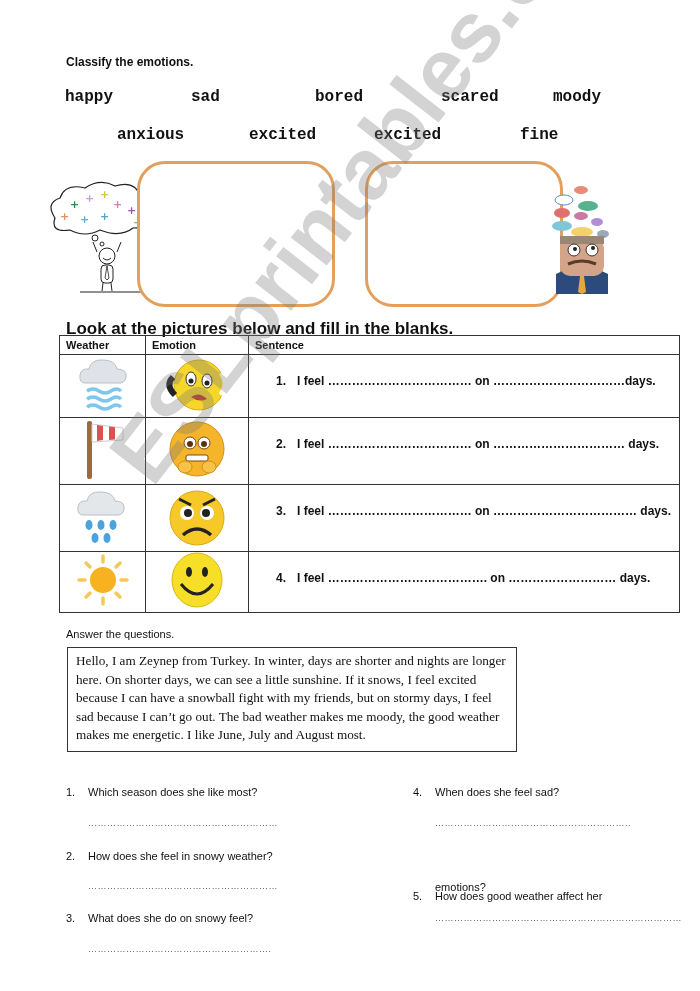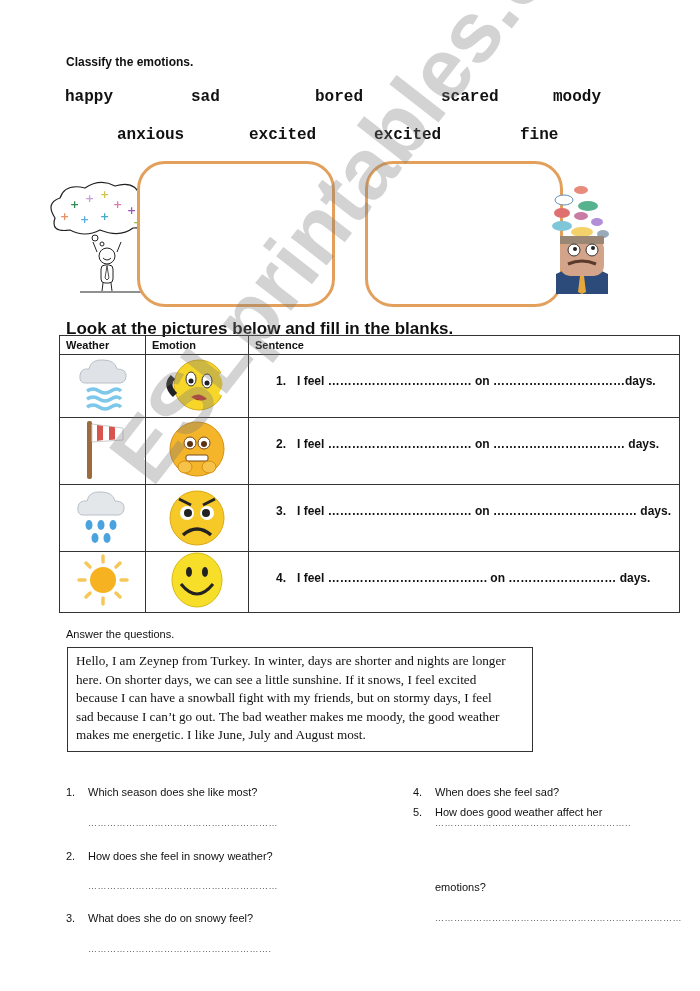--- a/index.html
+++ b/index.html
@@ -8,21 +8,21 @@
   .instr{font-size:12px;font-weight:bold;}
   .word{font-size:16px;font-weight:bold;font-family:Liberation Mono, monospace;}
   .bubble{border:3px solid #e3a05c;border-radius:28px;background:#fff;}
   table.grid{border-collapse:collapse;position:absolute;left:59px;top:335px;width:621px;}
   table.grid th,table.grid td{border:1px solid #333;padding:0;}
   table.grid th{font-size:11px;text-align:left;padding:2px 6px;height:14px;font-weight:bold;}
   table.grid td.pic{text-align:center;vertical-align:middle;}
   table.grid td.sent{font-size:12px;font-weight:bold;vertical-align:top;padding-left:27px;}
   .sent-line{padding-top:19px;}
   .num{display:inline-block;width:21px;}
-  .passage{left:67px;top:647px;width:432px;border:1px solid #333;padding:4px 24px 6px 8px;font-family:"Liberation Serif","DejaVu Serif",serif;font-size:13.2px;line-height:18.5px;}
+  .passage{left:67px;top:647px;width:432px;border:1px solid #333;padding:4px 8px 6px 8px;font-family:"Liberation Serif","DejaVu Serif",serif;font-size:13.2px;line-height:18.5px;}
   .q{font-size:11px;font-weight:normal;}
   .q .n{display:inline-block;width:22px;}
   .dots{font-size:9px;color:#555;letter-spacing:0.5px;}
   .watermark{left:90px;top:440px;font-size:86px;font-weight:bold;color:rgba(120,120,120,0.33);transform:rotate(-52deg);transform-origin:left top;white-space:nowrap;font-family:"Liberation Sans",sans-serif;pointer-events:none;}
 </style>
 </head>
 <body>
 
 <div class="abs instr" style="left:66px;top:55px;">Classify the emotions.</div>
 
@@ -221,18 +221,18 @@
 
   <div class="abs q" style="left:66px;top:850px;"><span class="n">2.</span><span>How does she feel in snowy weather?</span></div>
   <div class="abs dots" style="left:88px;top:881px;">……………………………………………………</div>
 
   <div class="abs q" style="left:66px;top:912px;"><span class="n">3.</span><span>What does she do on snowy feel?</span></div>
   <div class="abs dots" style="left:88px;top:944px;">………………………………………………….</div>
 
   <div class="abs q" style="left:413px;top:786px;"><span class="n">4.</span><span>When does she feel sad?</span></div>
   <div class="abs dots" style="left:435px;top:818px;">……………………………………………………..</div>
 
-  <div class="abs q" style="left:413px;top:806px;"><span class="n">5.</span><span>How does good weather affect her</span></div>
+  <div class="abs q" style="left:413px;top:890px;"><span class="n">5.</span><span>How does good weather affect her</span></div>
   <div class="abs q" style="left:435px;top:881px;">emotions?</div>
   <div class="abs dots" style="left:435px;top:913px;">……………………………………………………………………</div>
 </div>
 
 <div class="abs watermark">ESLprintables.com</div>
 
 </body></html>

